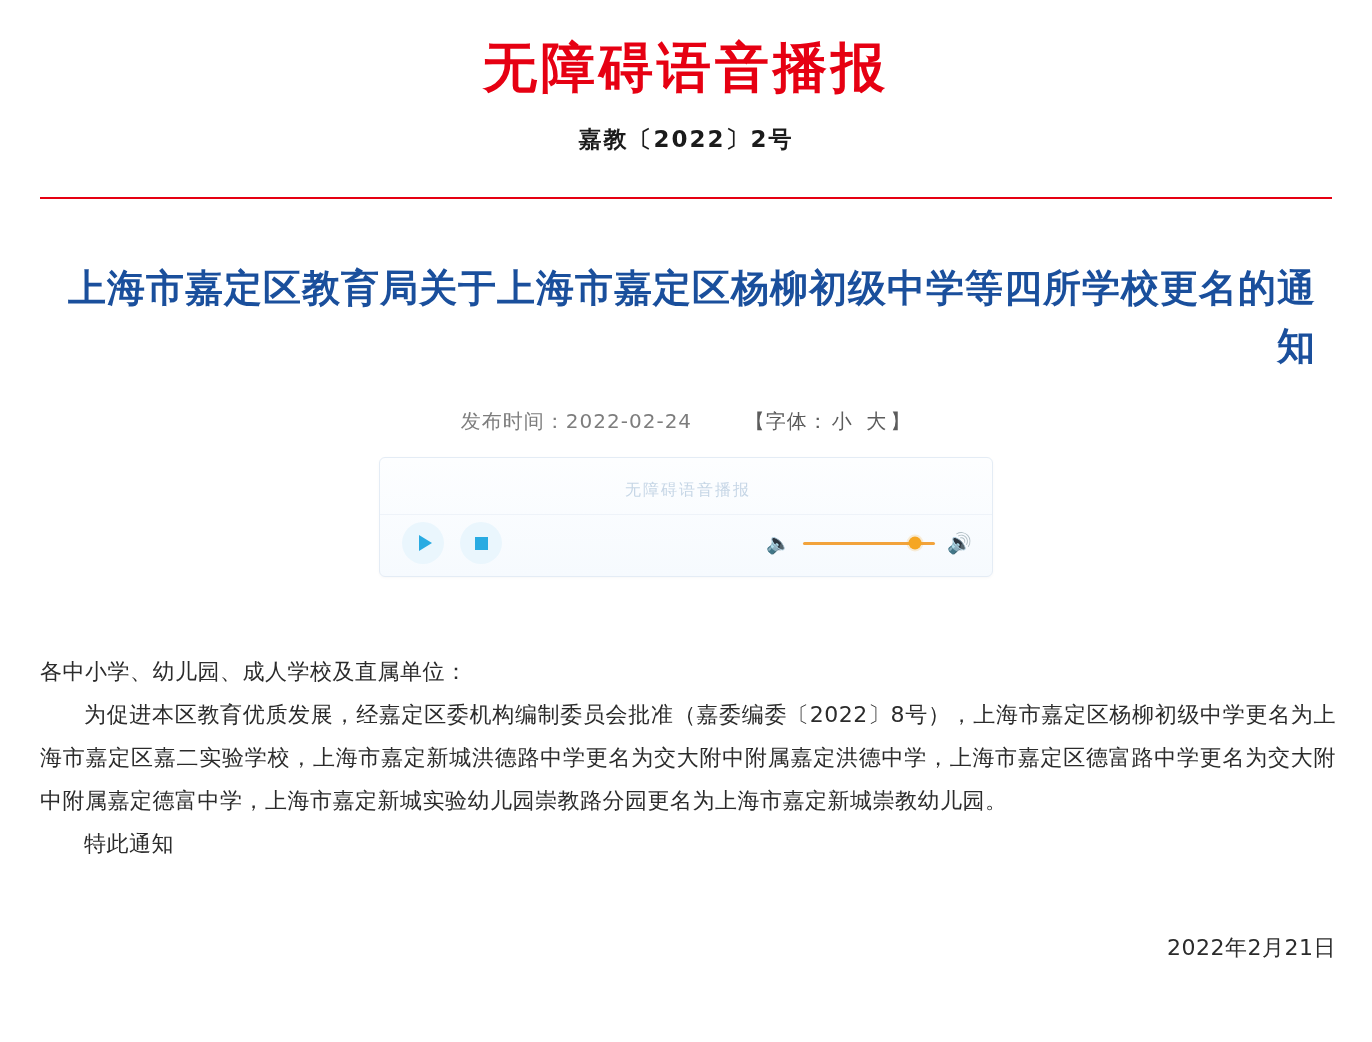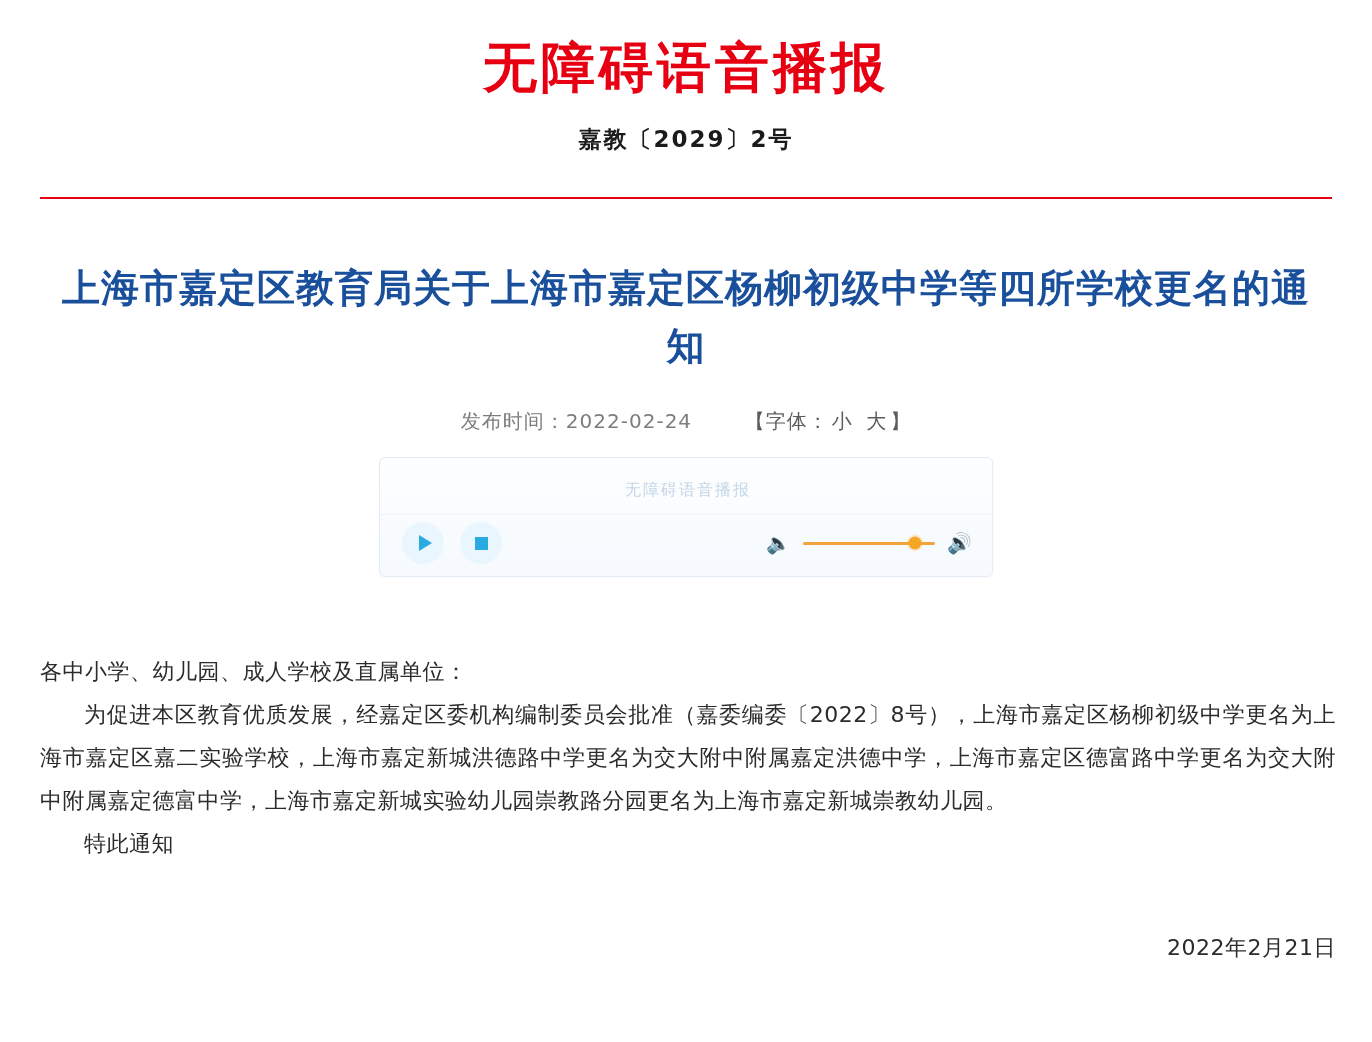--- a/index.html
+++ b/index.html
@@ -46,21 +46,21 @@
     margin: 42px 0 0 0;
     height: 2px;
     background: #e60012;
     width: 100%;
   }
 
   
   .doc-title {
     margin: 60px auto 0 auto;
     width: 1260px;
-    text-align: center;
+    text-align: right;
     color: #1a4f9c;
     font-size: 38px;
     font-weight: 700;
     line-height: 1.55;
     letter-spacing: 1px;
   }
 
   
   .meta-row {
     margin-top: 32px;
@@ -188,21 +188,21 @@
     padding-bottom: 40px;
   }
 </style>
 </head>
 <body>
 
 <div class="page">
 
   <div class="masthead">
     <div class="org-title">无障碍语音播报</div>
-    <div class="doc-number">嘉教〔2029〕2号</div>
+    <div class="doc-number">嘉教〔2022〕2号</div>
     <div class="red-rule"></div>
   </div>
 
   <h1 class="doc-title">上海市嘉定区教育局关于上海市嘉定区杨柳初级中学等四所学校更名的通知</h1>
 
   <div class="meta-row">
     <span class="meta-item">发布时间：</span><span class="meta-item">2022-02-24</span>
     <span class="meta-gap"></span>
     <span class="font-size-ctl"><span>【字体：</span><span class="fs-opt">小</span> <span class="fs-opt">大</span><span>】</span></span>
   </div>

